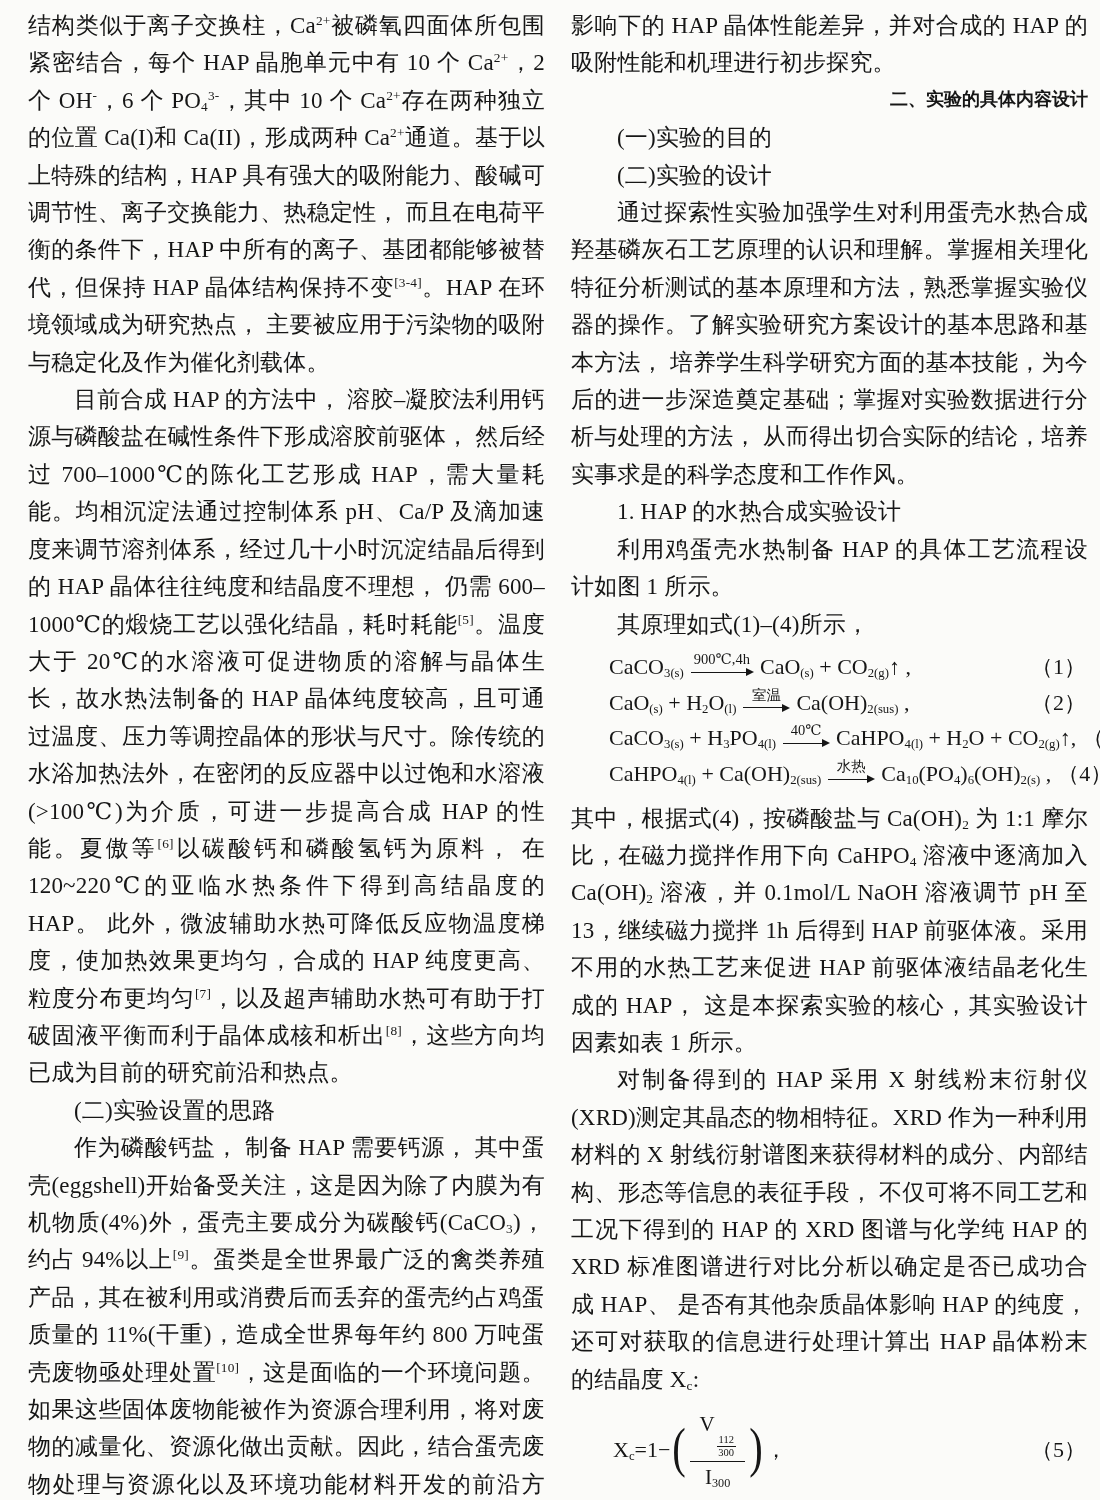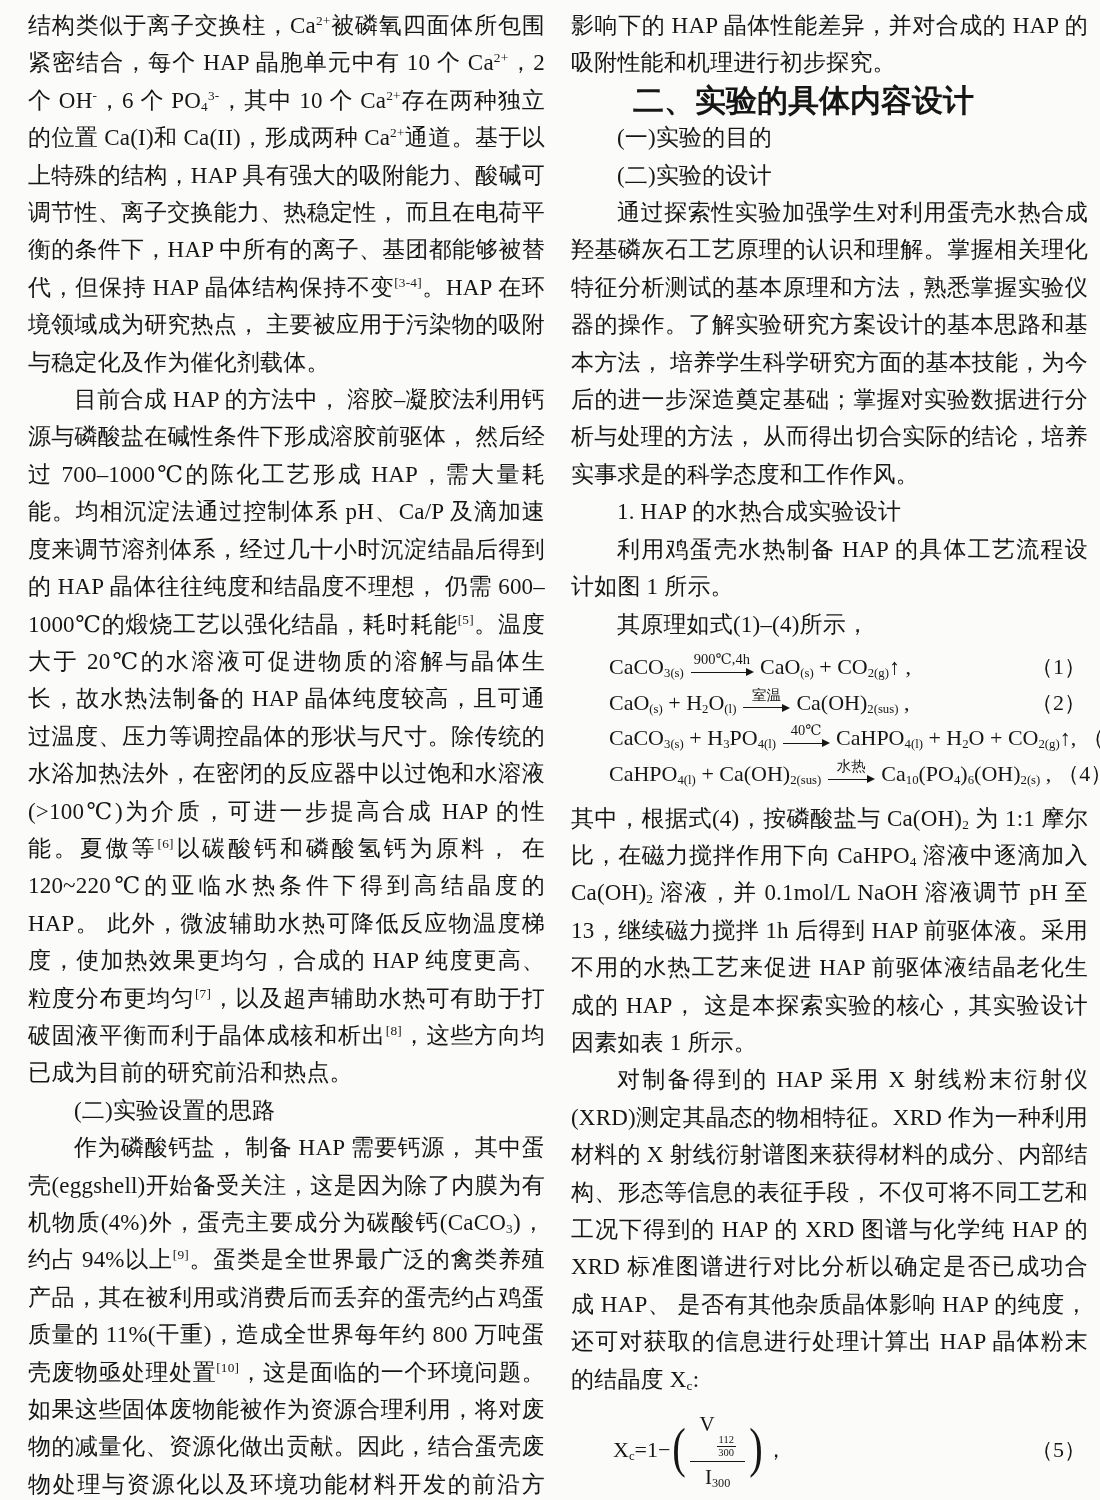--- a/index.html
+++ b/index.html
@@ -23,26 +23,26 @@
     margin: 0;
     font-size: 23px;
     line-height: 37.4px;
     text-align: justify;
     letter-spacing: 0.2px;
   }
   .indent { text-indent: 2em; }
   .noindent { text-indent: 0; }
   h2.h-bold {
     margin: 0;
-    font-family: Liberation Sans, sans-serif;
+    font-family: Liberation Mono, monospace;
     font-weight: 700;
-    font-size: 31px;
+    font-size: 18px;
     line-height: 37.4px;
     text-indent: 2em;
-    text-align: left;
+    text-align: right;
   }
   sup { font-size: 0.58em; vertical-align: 0.6em; line-height: 0; }
   sub { font-size: 0.58em; vertical-align: -0.25em; line-height: 0; text-align: right; }
 
   
   .equations { padding: 6px 0 8px 0; }
   .eq-row {
     display: flex;
     align-items: center;
     justify-content: space-between;

